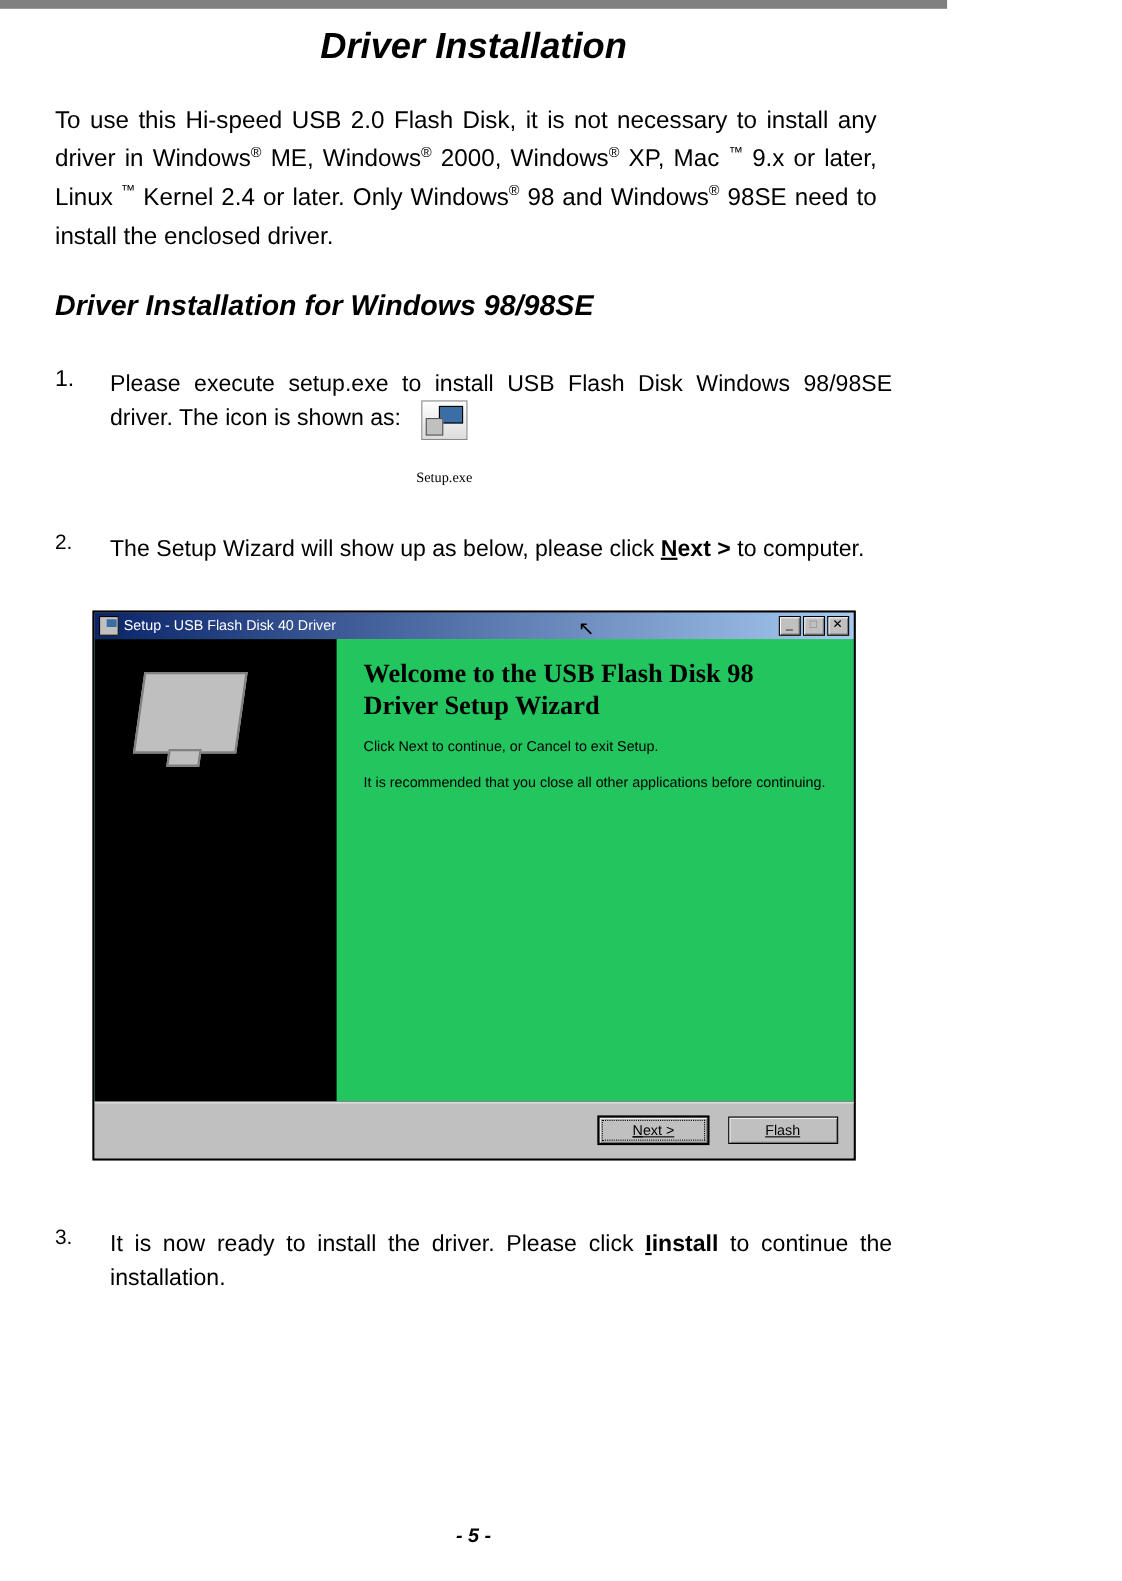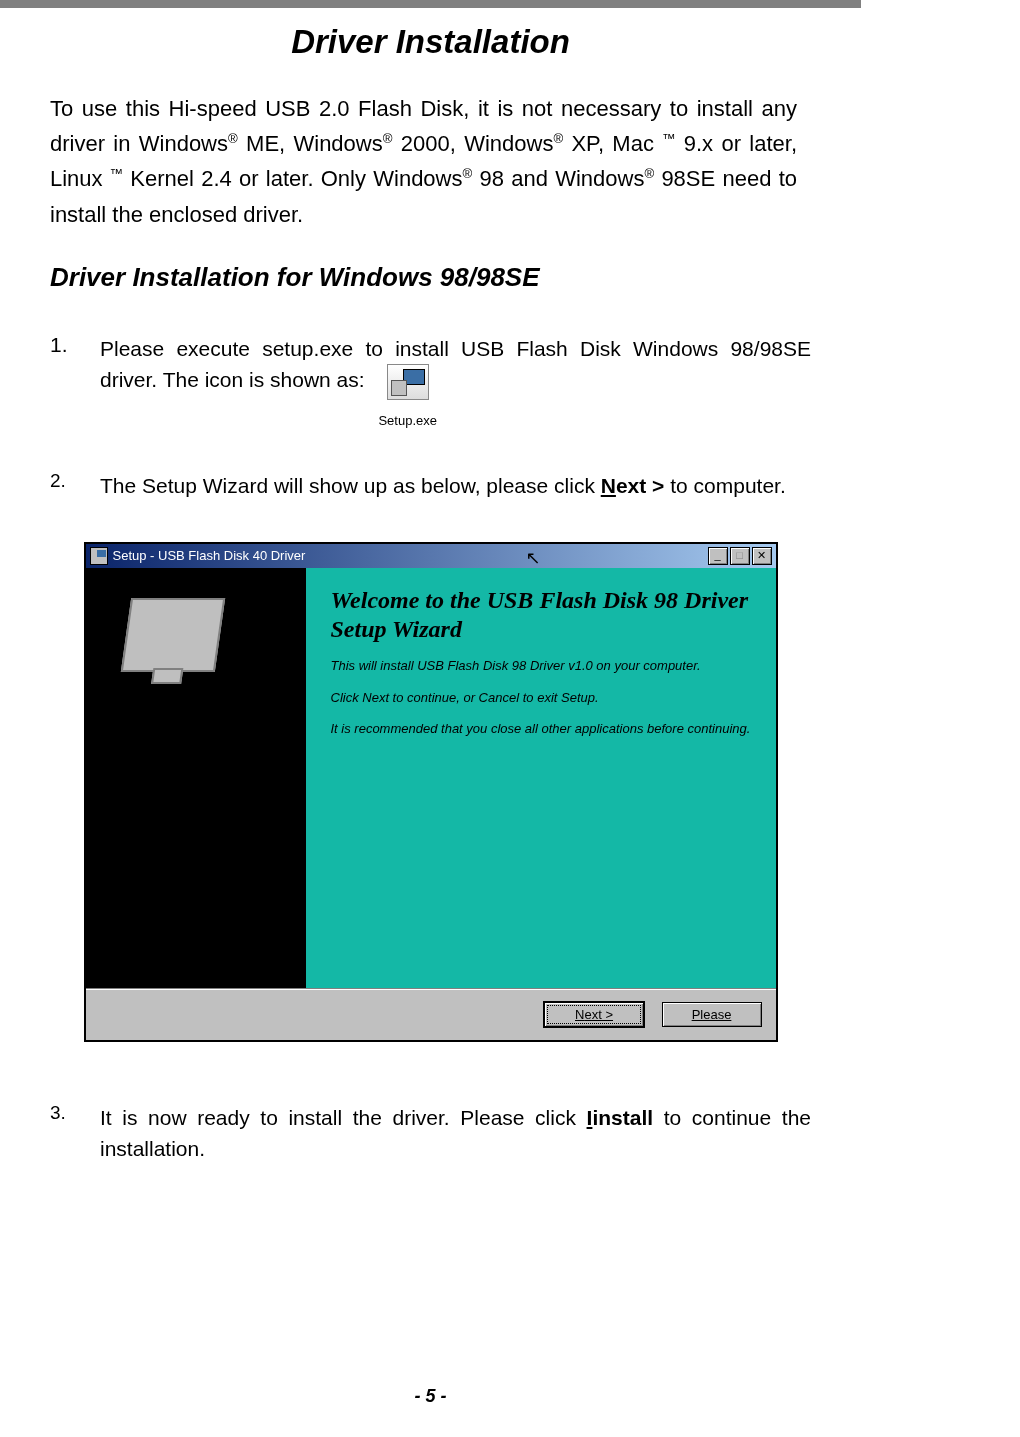--- a/index.html
+++ b/index.html
@@ -82,22 +82,22 @@
     .icon-box::after {
       content: "";
       position: absolute;
       bottom: 3px; left: 3px;
       width: 14px; height: 14px;
       background: #c0c0c0;
       border: 1px solid #555;
     }
     .icon-label {
       font-size: 13px;
-      font-family: Liberation Sans, sans-serif;
-      margin-top: 2px;
+      font-family: Liberation Serif, serif;
+      margin-top: 14px;
     }
     .underline-hot {
       text-decoration: underline;
       font-weight: bold;
     }
     .bold { font-weight: bold; }
 
     
     .win98-window {
       width: 690px;
@@ -138,22 +138,21 @@
       box-shadow: inset 1px 1px 0 #fff, inset -1px -1px 0 #808080;
       font-size: 11px;
       line-height: 14px;
       text-align: center;
       color: #000;
       font-family: Arial, sans-serif;
     }
     .title-btn.disabled { color: #808080; }
     .wizard-body {
       display: flex;
-      background: #14b8a6;
-      font-style: italic;
+      background: #22c55e;
     }
     .wizard-side {
       width: 220px;
       background: #000;
       min-height: 420px;
       position: relative;
     }
     .wizard-side-graphic {
       position: absolute;
       top: 30px; left: 40px;
@@ -274,28 +273,27 @@
     </div>
     <span class="cursor">↖</span>
     <div class="wizard-body">
       <div class="wizard-side">
         <div class="wizard-side-graphic">
           <div class="monitor"></div>
         </div>
       </div>
       <div class="wizard-main">
         <h3 class="wizard-heading">Welcome to the USB Flash Disk 98 Driver Setup Wizard</h3>
-        <p class="wizard-para">This will install USB Flash Disk 98 Driver v1.0 on your computer.</p>
         <p class="wizard-para">Click Next to continue, or Cancel to exit Setup.</p>
         <p class="wizard-para">It is recommended that you close all other applications before continuing.</p>
       </div>
     </div>
     <div class="wizard-footer">
       <span class="win-btn default"><span style="text-decoration:underline;">N</span><span>ext &gt;</span></span>
-      <span class="win-btn">Please</span>
+      <span class="win-btn">Flash</span>
     </div>
   </div>
 
   <div class="step">
     <div class="step-num small">3.</div>
     <div class="step-body">
       <span>It is now ready to install the driver. Please click </span><span class="underline-hot">I</span><span class="bold">install</span><span> to continue the installation.</span>
     </div>
   </div>
 

